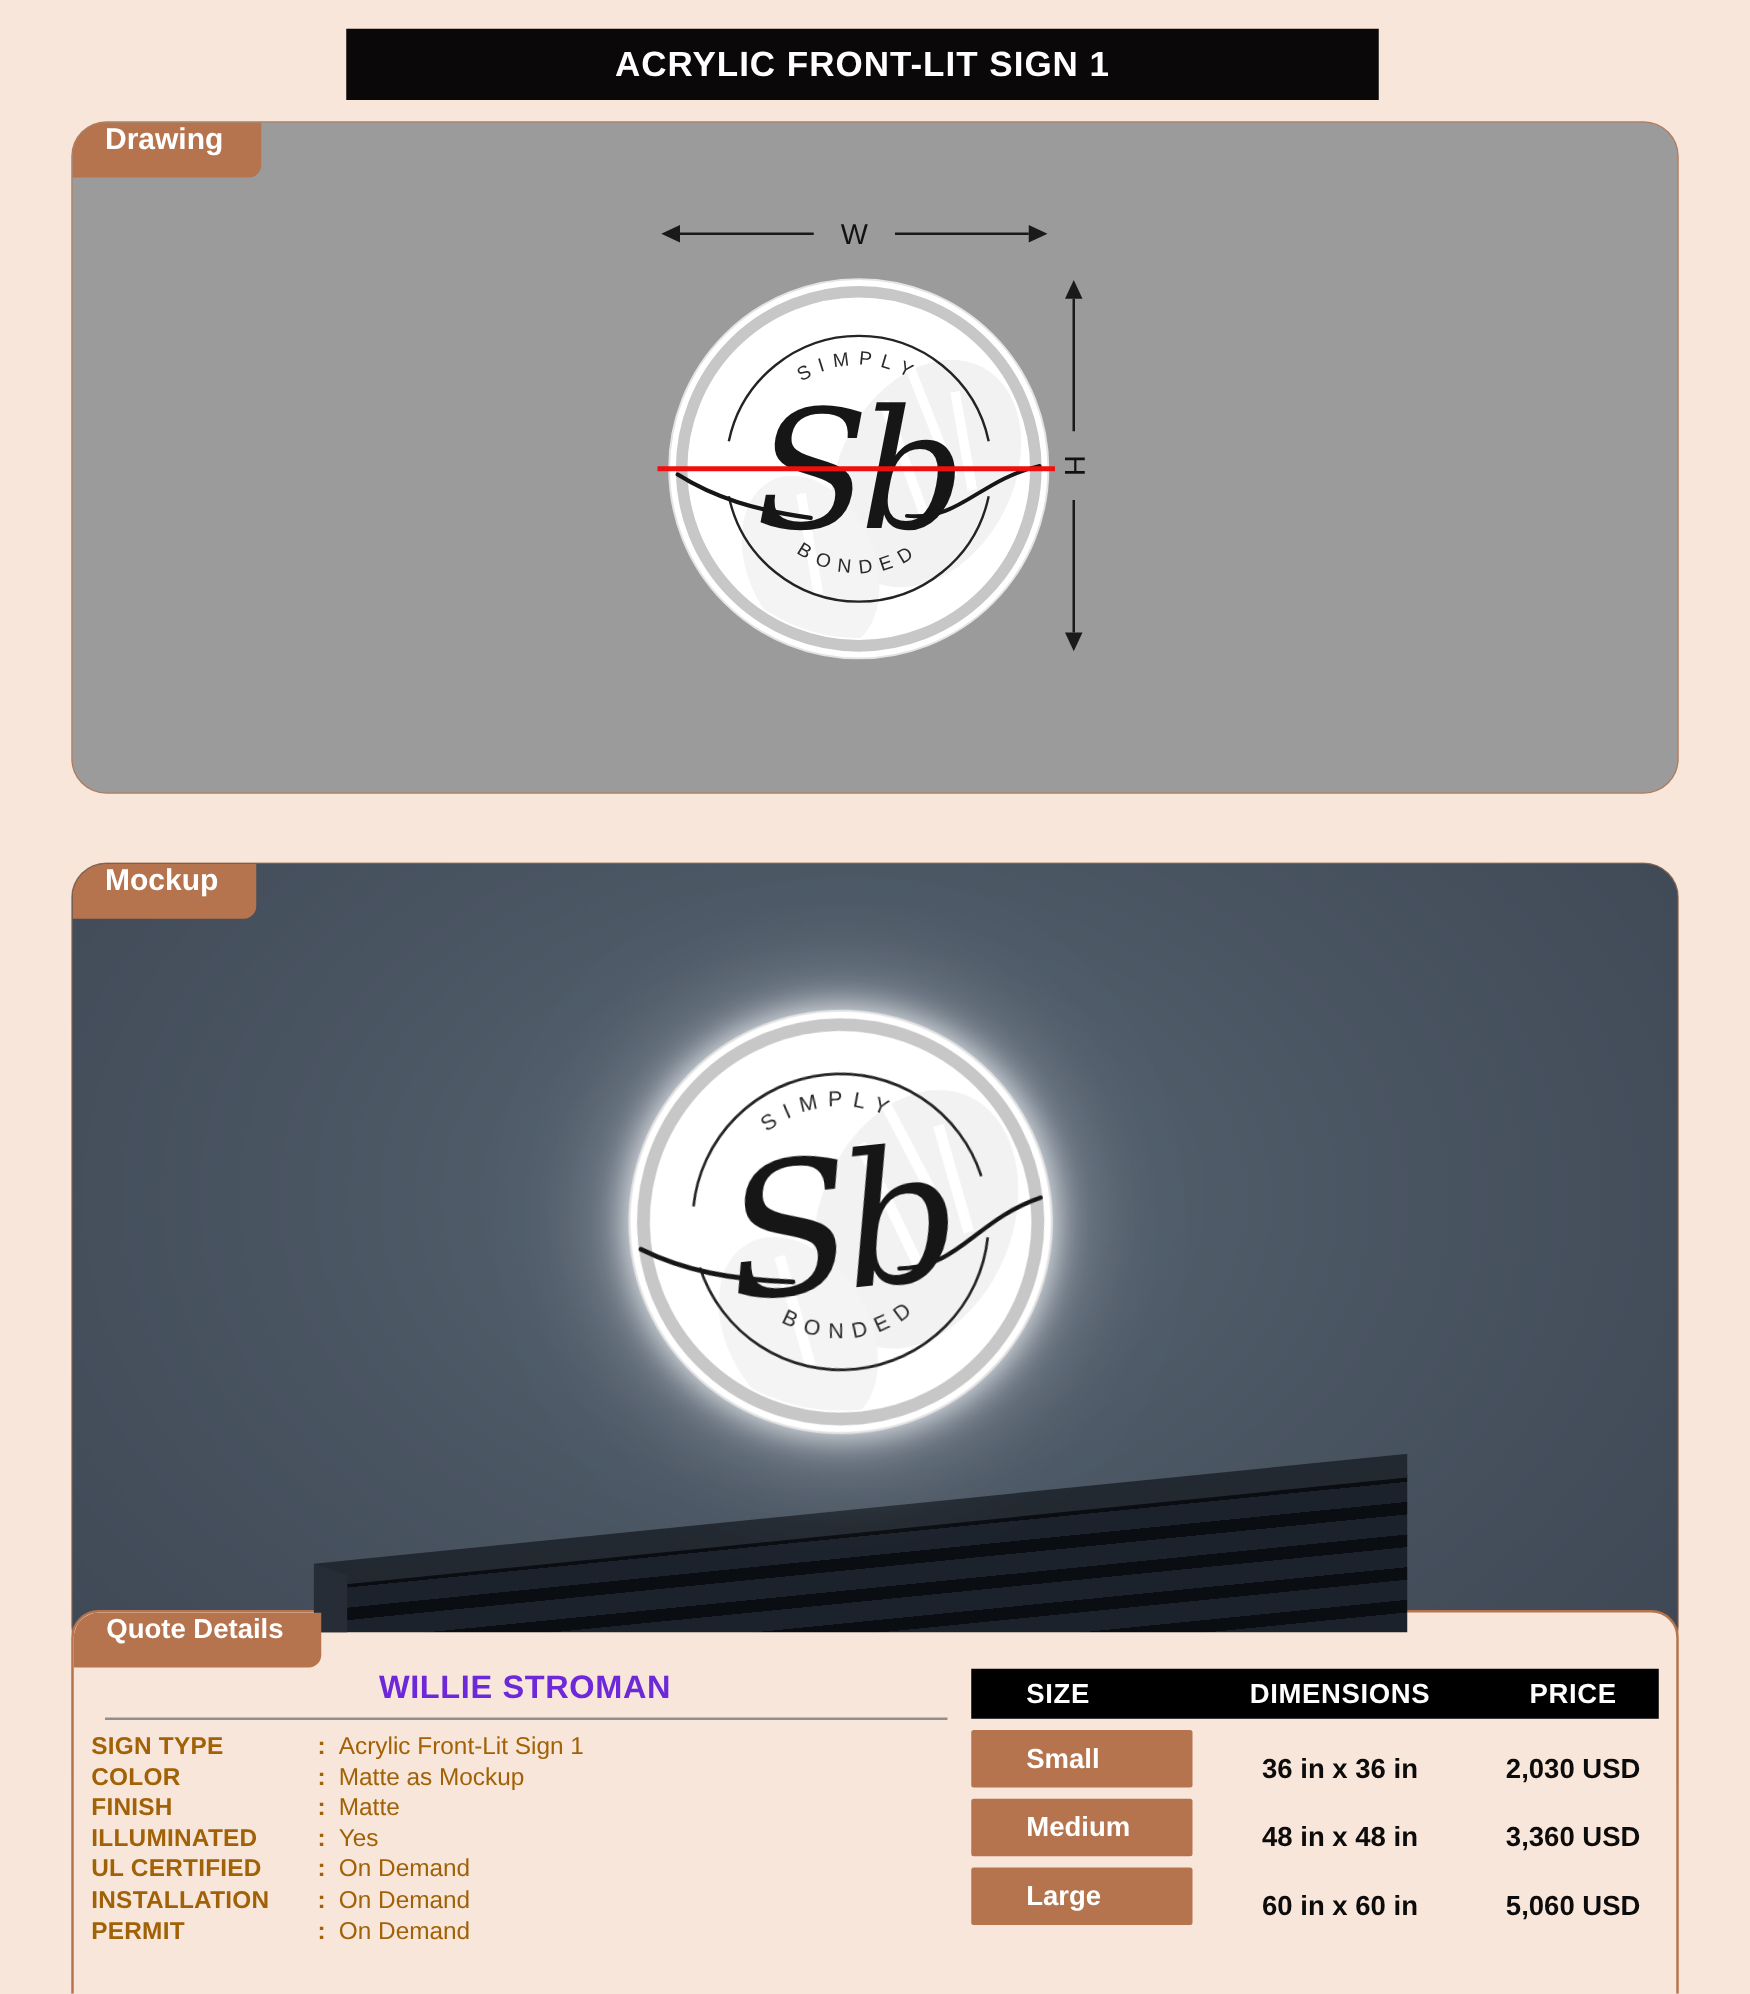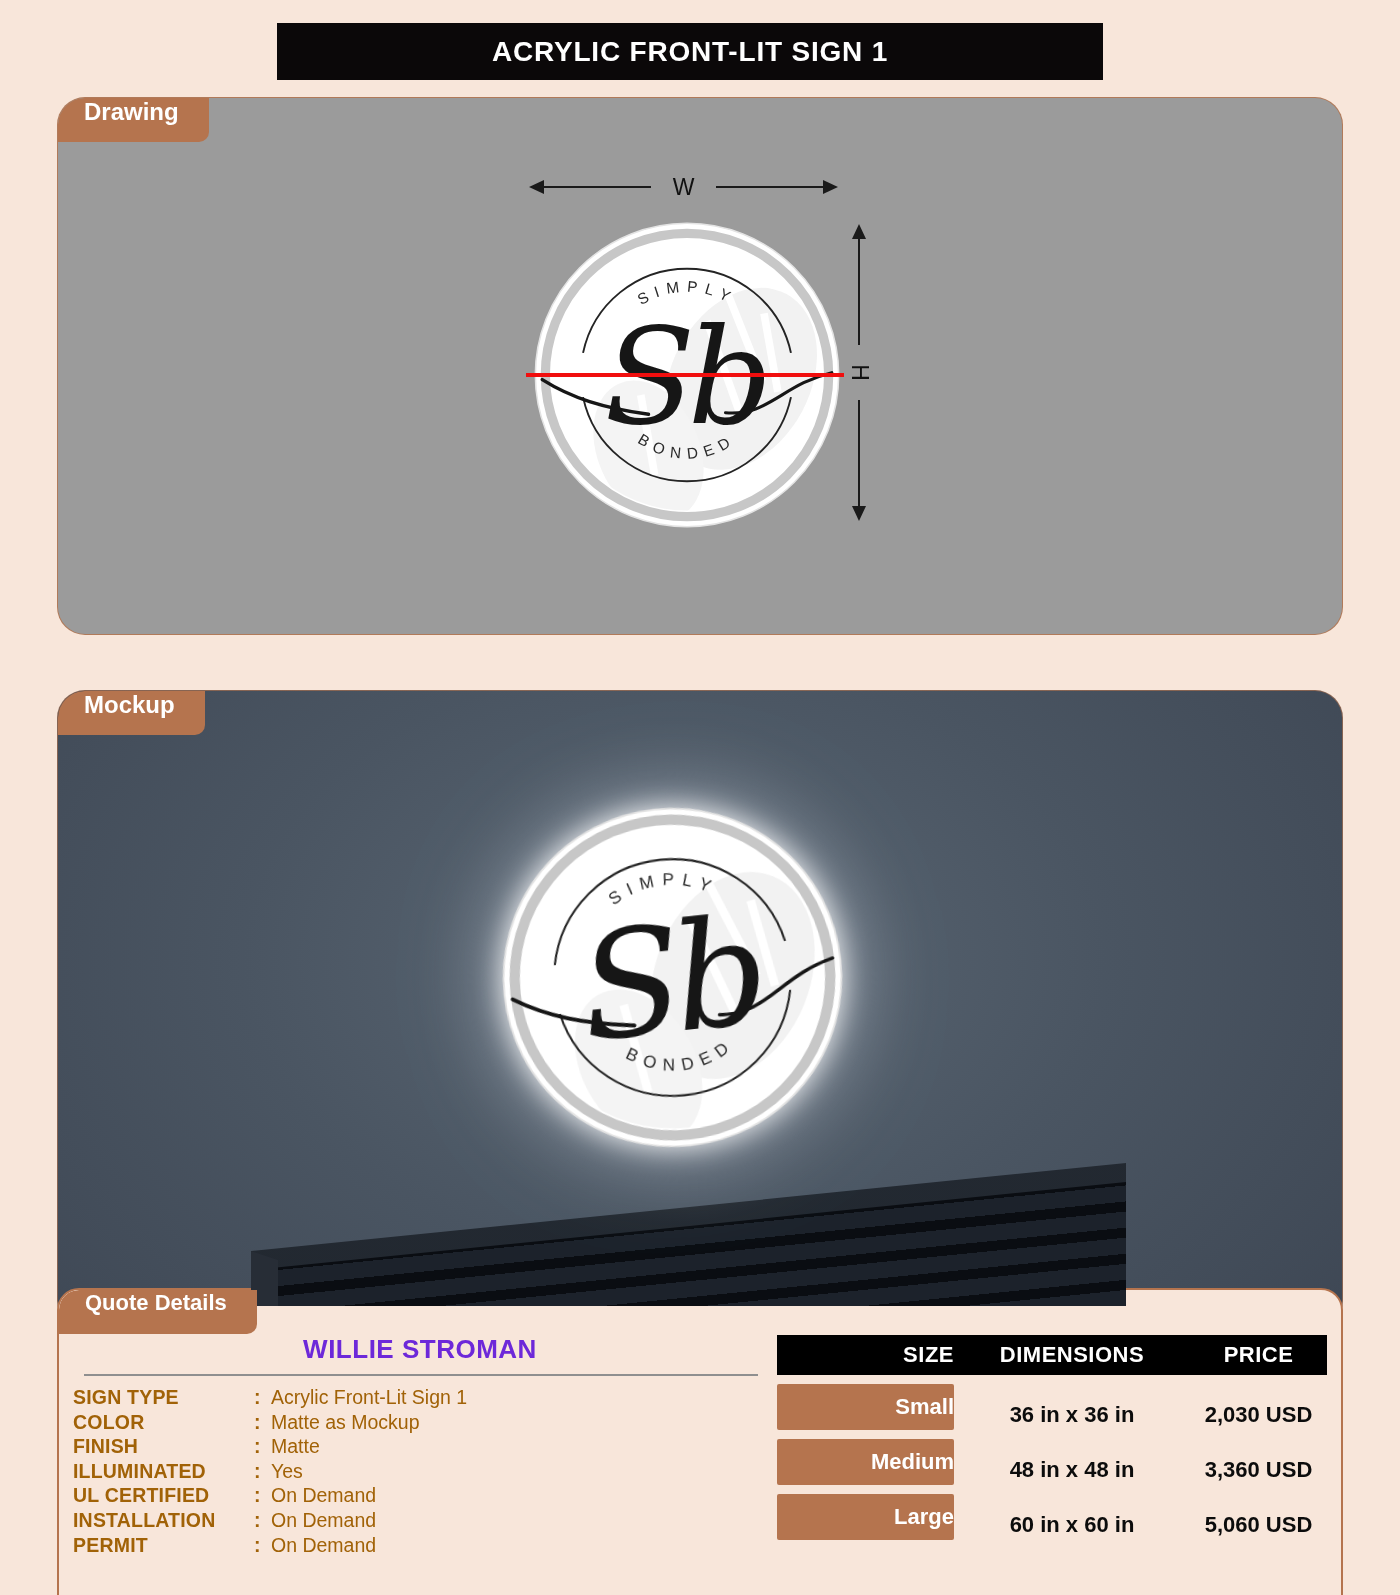--- a/index.html
+++ b/index.html
@@ -62,21 +62,21 @@
     font-size:26px;font-weight:700;letter-spacing:.5px;color:#6d28d9;}
   .name-divider{position:absolute;left:25px;top:84px;width:674px;height:2px;background:#8f8f8f;}
   .spec-list{position:absolute;left:14px;top:96px;width:690px;}
   .spec-row{display:flex;align-items:baseline;height:24.6px;font-size:19.5px;color:#a16207;}
   .spec-label{width:181px;font-weight:700;letter-spacing:.2px;}
   .spec-colon{width:17px;font-weight:700;}
   .spec-value{font-weight:400;}
 
   .price-table{position:absolute;left:718px;top:45px;width:550px;}
   .pt-head{display:flex;height:40px;background:#000;color:#fff;align-items:center;}
-  .pt-head .c1,.pt-row .c1{width:177px;text-align:right;}
+  .pt-head .c1,.pt-row .c1{width:177px;text-align:left;padding-left:44px;}
   .pt-head .c2,.pt-row .c2{width:236px;text-align:center;}
   .pt-head .c3,.pt-row .c3{width:137px;text-align:center;}
   .pt-head span{font-size:22px;font-weight:700;letter-spacing:.5px;}
   .pt-row{display:flex;align-items:center;height:46px;margin-top:9px;}
   .pt-row:first-of-type{margin-top:9px;}
   .size-btn{width:177px;height:46px;background:var(--accent);color:#fff;border:none;
     font-family:inherit;font-size:22px;font-weight:700;border-radius:2px;cursor:pointer;}
   .pt-row .cell-text{font-size:22px;font-weight:700;color:#0c0c0c;margin-top:16px;}
 
   .hidden-defs{position:absolute;width:0;height:0;overflow:hidden;}

